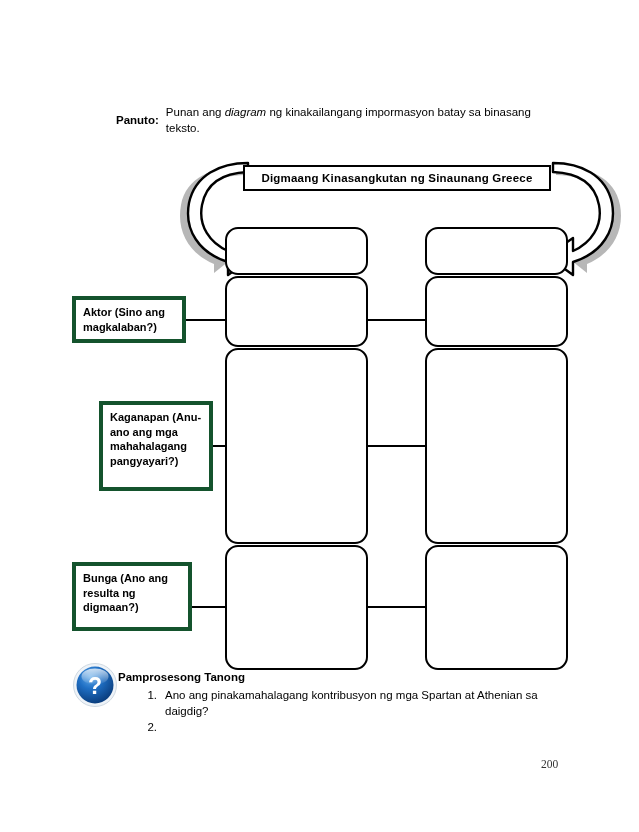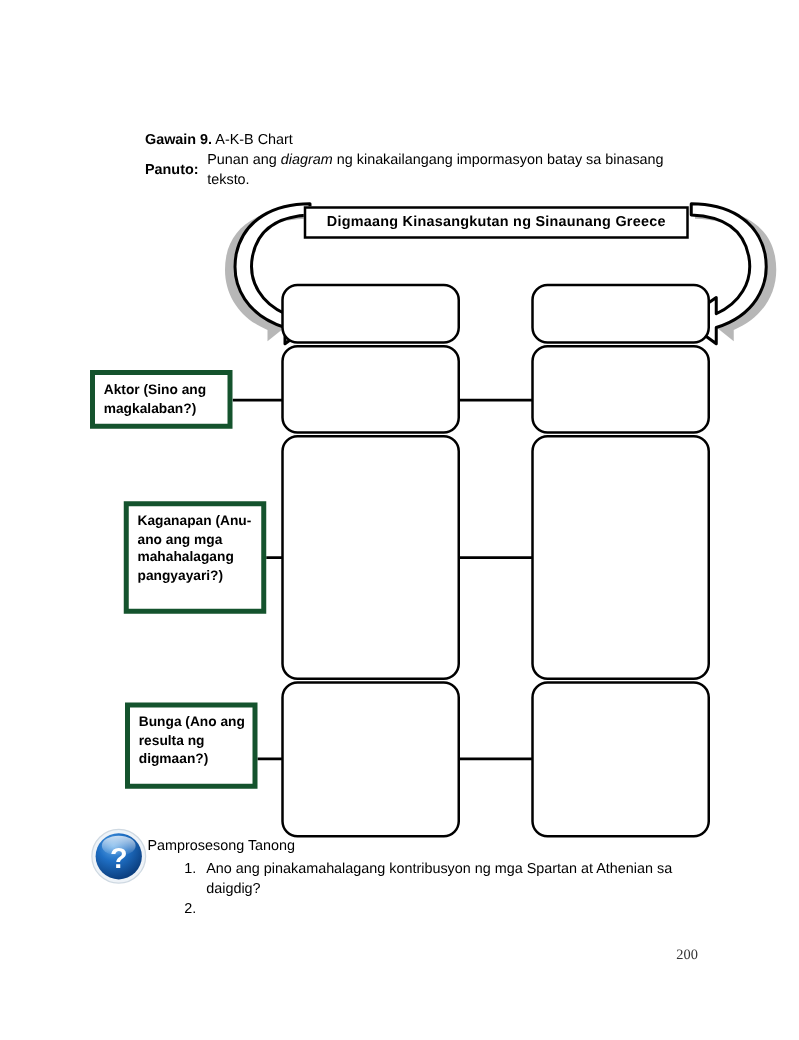--- a/index.html
+++ b/index.html
@@ -80,21 +80,21 @@
     background: #ffffff;
     box-sizing: border-box;
     padding: 5px 6px 4px 7px;
     font-size: 11px;
     font-weight: bold;
     line-height: 14.5px;
     z-index: 3;
   }
   #label-aktor   { left: 72px; top: 296px; width: 114px; height: 47px; }
   #label-kaganapan { left: 72px; top: 401px; width: 114px; height: 90px; margin-left: 27px; }
-  #label-bunga   { left: 72px; top: 562px; width: 106px; height: 69px; margin-left: 28px; }
+  #label-bunga   { left: 72px; top: 562px; width: 120px; height: 69px; }
 
   
   .cell {
     position: absolute;
     border: 2.2px solid #000;
     border-radius: 13px;
     background: #ffffff;
     box-sizing: border-box;
     z-index: 2;
   }
@@ -122,21 +122,21 @@
     left: 0px;
     top: 0px;
     width: 46px;
     height: 46px;
   }
   #question-heading {
     position: absolute;
     left: 46px;
     top: 9px;
     font-size: 11.5px;
-    font-weight: normal;
+    font-weight: bold;
     white-space: nowrap;
   }
   #question-list {
     position: absolute;
     left: 62px;
     top: 26px;
     width: 460px;
     font-size: 11.5px;
     line-height: 15.5px;
   }
@@ -160,24 +160,20 @@
     top: 758px;
     font-size: 11.5px;
     font-family: "Liberation Serif", serif;
     color: #333;
   }
 </style>
 </head>
 <body>
 
 <div id="header-block">
-  <div class="hdr-line">
-    <span class="hdr-bold">Gawain 9.</span>
-    <span>A-K-B Chart</span>
-  </div>
   <div id="panuto-row">
     <span id="panuto-label">Panuto:</span>
     <span id="panuto-text"><span>Punan ang </span><span class="hdr-ital">diagram</span><span> ng kinakailangang impormasyon batay sa binasang teksto.</span></span>
   </div>
 </div>
 
 <div id="diagram">
   <svg width="639" height="832" viewBox="0 0 639 832" xmlns="http://www.w3.org/2000/svg">
 
     <g>

